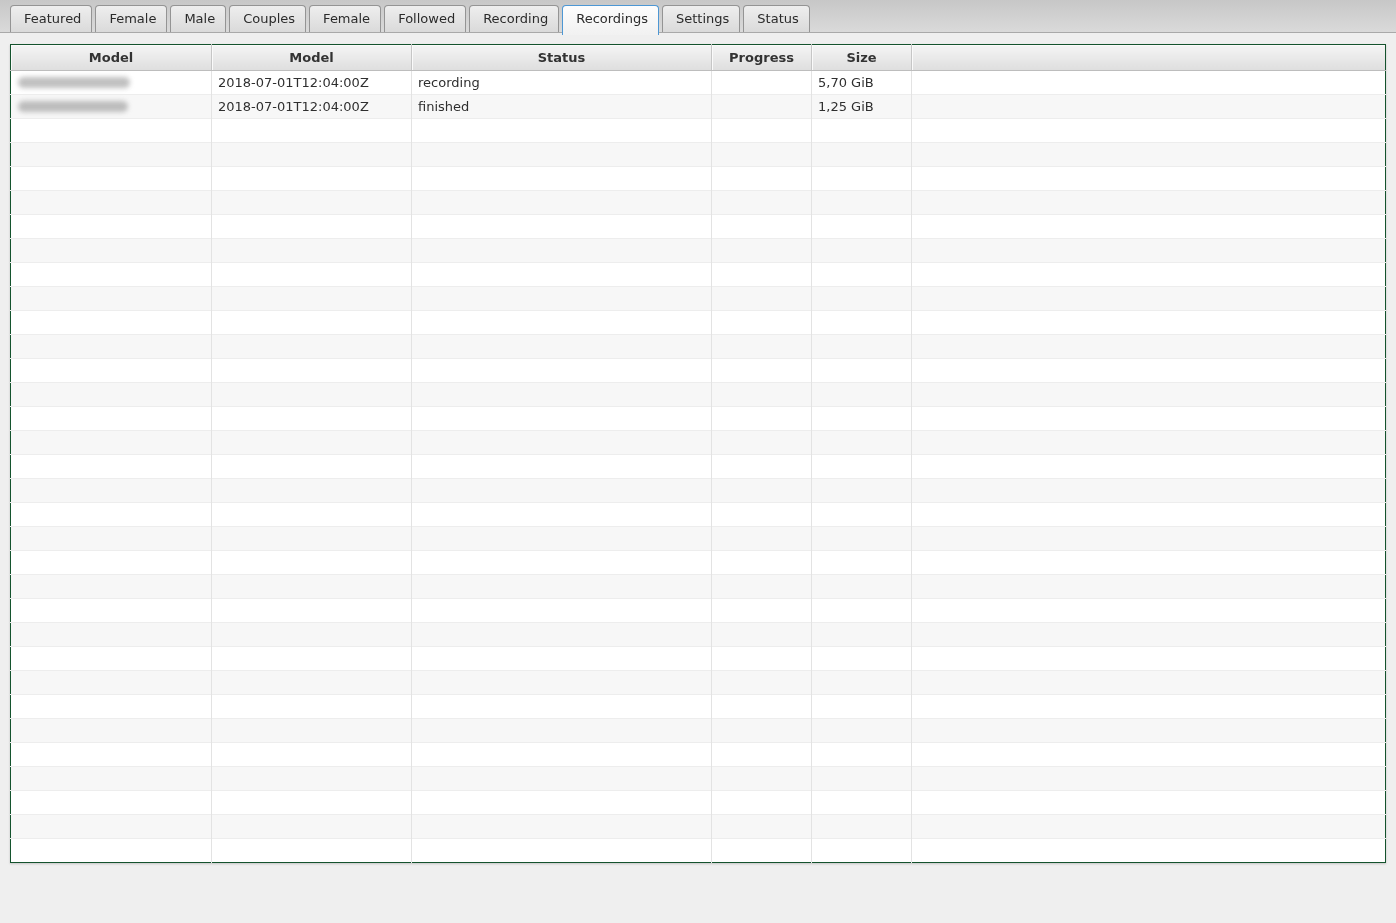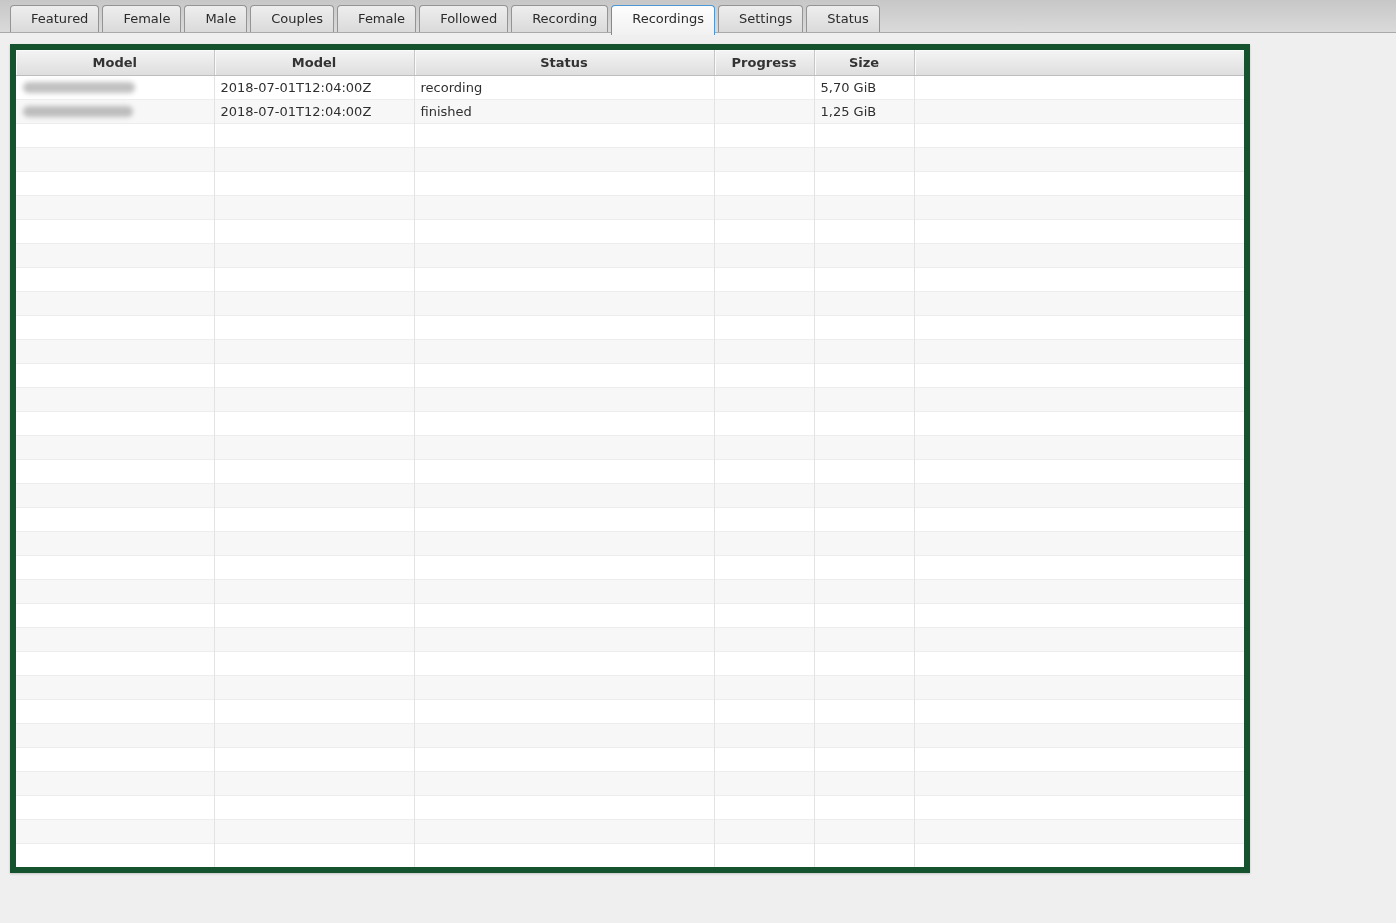--- a/index.html
+++ b/index.html
@@ -19,21 +19,21 @@
     box-sizing:border-box;
     display:flex;align-items:flex-end;
     padding-left:10px;
   }
   .tab{
     font-family:inherit;
     font-size:13px;color:#2b2b2b;
     background:linear-gradient(#eeeeee,#dadada);
     border:1px solid #949494;border-bottom:none;
     border-radius:4px 4px 0 0;
-    padding:5px 10px 6px 20px;
+    padding:5px 10px 6px 13px;
     margin-right:3px;
     line-height:15px;
     position:relative;
     cursor:default;
     white-space:nowrap;
   }
   .tab.selected{
     background:linear-gradient(#fdfdfd,#f1f1f1);
     border:1px solid #4d97d4;border-bottom:none;
     margin-bottom:-3px;
@@ -44,24 +44,24 @@
 
   
   .content{
     position:absolute;top:33px;left:0;right:0;bottom:0;
     background:#efefef;
   }
 
   
   table.recordings{
     position:absolute;left:10px;top:11px;
-    width:1240px;
+    width:1376px;
     border-collapse:collapse;table-layout:fixed;
     background:#ffffff;
-    border:6px solid #14532d;
+    border:1px solid #14532d;
     box-shadow:0 1px 2px rgba(0,0,0,0.18);
   }
   th{
     height:25px;
     background:linear-gradient(#f4f4f4,#dedede);
     border-bottom:1px solid #bdbdbd;
     border-right:1px solid #c6c6c6;
     box-shadow:inset 1px 1px 0 #fafafa;
     font-size:13px;font-weight:bold;color:#333333;
     text-align:center;

